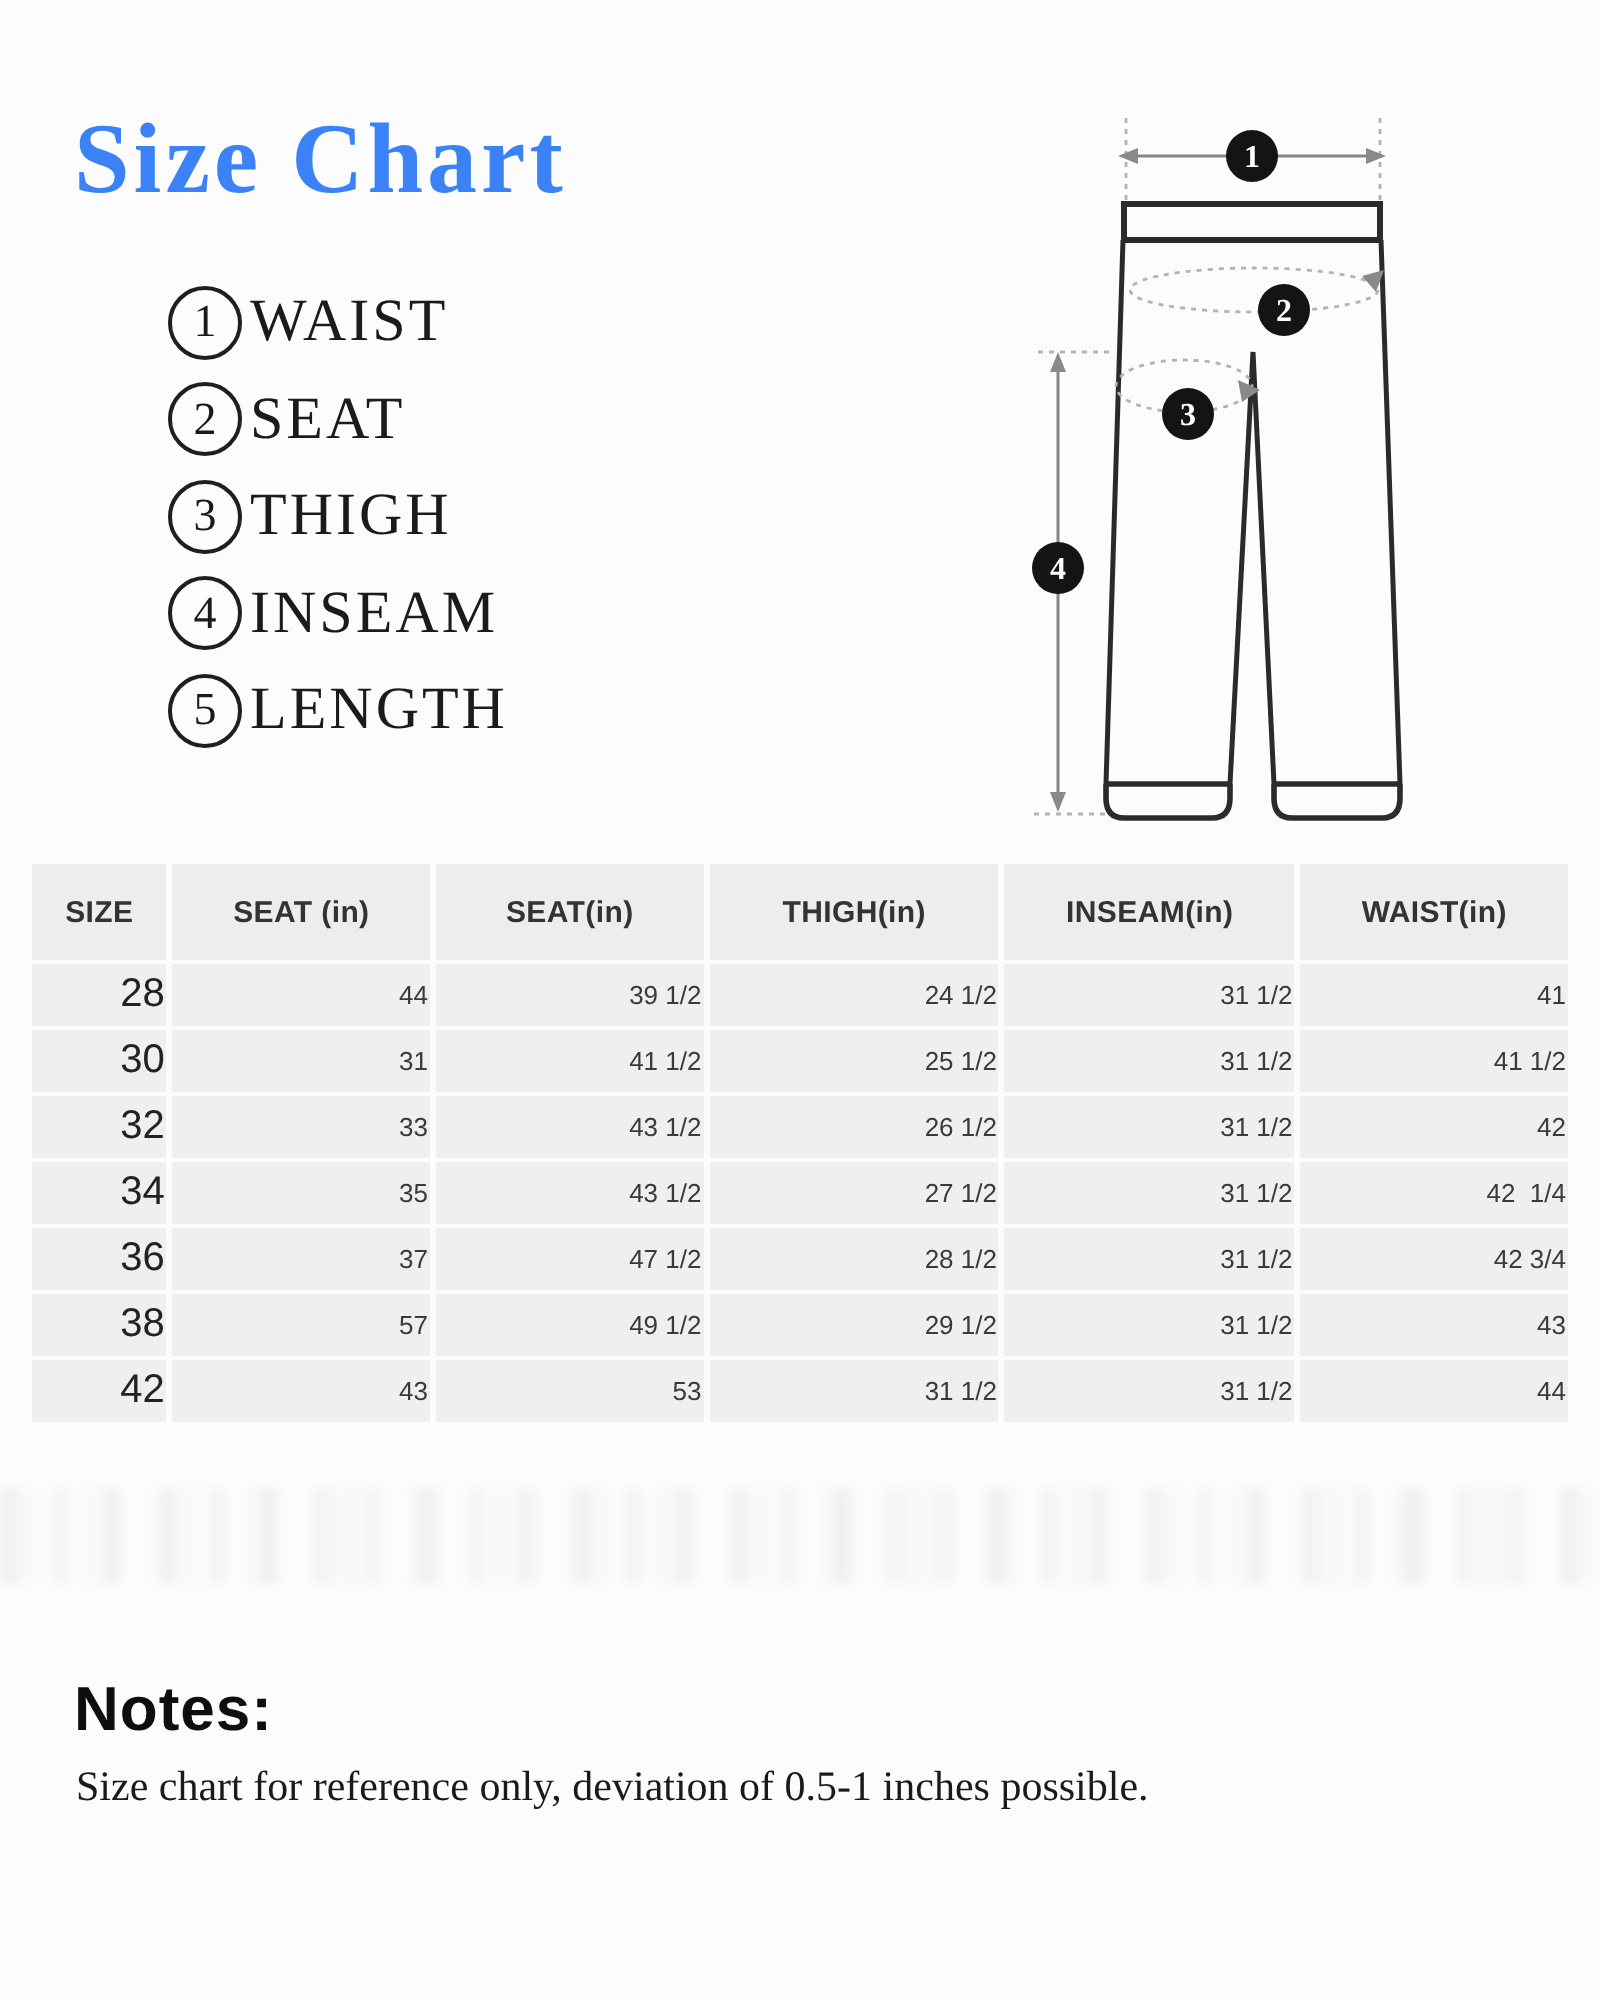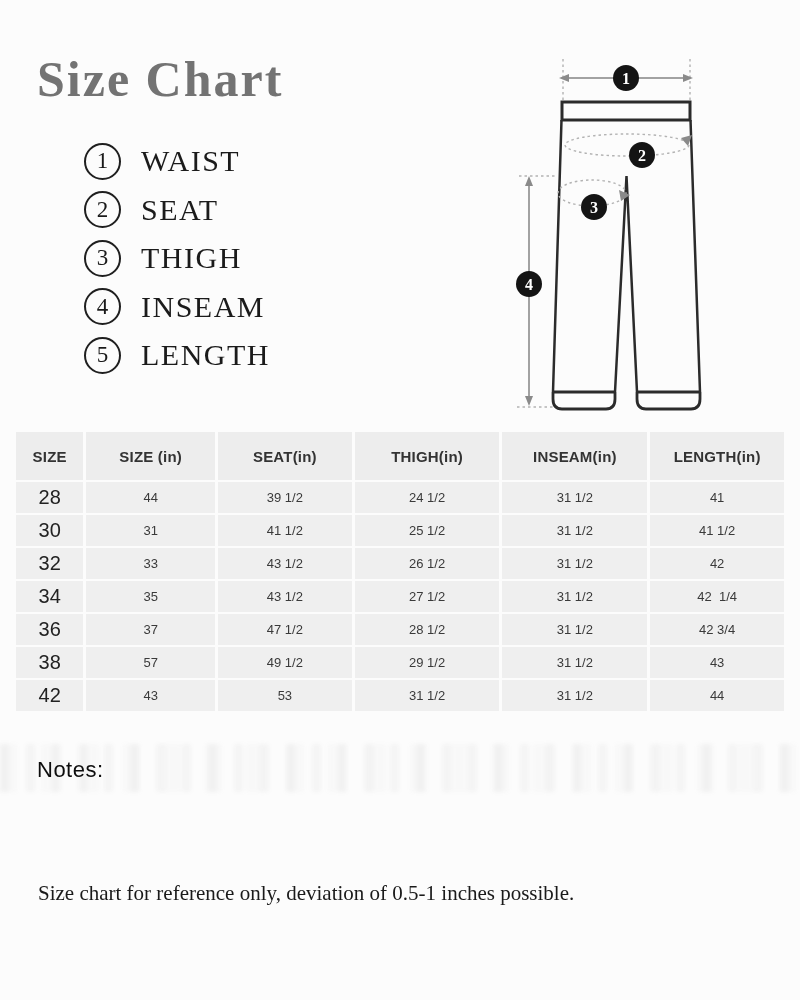--- a/index.html
+++ b/index.html
@@ -9,70 +9,70 @@
     background:#fcfcfc;
     font-family:"Liberation Sans",sans-serif;
     color:#1a1a1a;
     overflow:hidden;
   }
   
   .title{
     position:absolute;left:37px;top:50px;
     font-family:"Liberation Serif",serif;
     font-weight:700;font-size:50px;letter-spacing:2px;
-    color:#737373;margin:0;
+    color:#3b82f6;margin:0;
   }
   
   .legend{position:absolute;left:84px;top:137px;}
   .legend-item{display:flex;align-items:center;height:48.5px;}
   .legend-circle{
     width:33px;height:33px;border:2.5px solid #1f1f1f;border-radius:50%;
     display:flex;align-items:center;justify-content:center;
     font-family:"Liberation Serif",serif;font-size:23px;color:#1a1a1a;
     flex:0 0 auto;background:transparent;
   }
   .legend-label{
-    margin-left:20px;
+    margin-left:4px;
     font-family:"Liberation Serif",serif;
     font-size:30px;letter-spacing:1.5px;color:#1b1b1b;
   }
   
   .diagram{position:absolute;left:495px;top:45px;width:300px;height:375px;}
   
   .size-table-wrap{position:absolute;left:13px;top:430px;width:774px;}
   table.size-table{
     border-collapse:separate;border-spacing:3px 2px;
     width:774px;table-layout:fixed;
   }
   table.size-table th{
     background:#ededed;height:46px;
     font-size:15px;font-weight:700;color:#333;
     letter-spacing:0.2px;vertical-align:middle;
   }
   table.size-table td{
     background:#efefef;height:29px;
     font-size:13px;color:#3a3a3a;
-    text-align:center;vertical-align:middle;
+    text-align:right;vertical-align:middle;
     white-space:pre;
   }
   table.size-table td.size-cell{
     font-size:20px;color:#222;white-space:normal;
   }
   
   .artifact-band{
     position:absolute;left:0;top:744px;width:800px;height:48px;
     background:
       repeating-linear-gradient(90deg,rgba(120,120,120,0.10) 0 9px,rgba(0,0,0,0) 9px 26px),
       repeating-linear-gradient(90deg,rgba(150,150,150,0.07) 0 17px,rgba(0,0,0,0) 17px 41px);
     filter:blur(2px);opacity:.55;
   }
   
   .notes-heading{
-    position:absolute;left:37px;top:757px;
-    font-size:22px;font-weight:400;color:#0e0e0e;letter-spacing:0.5px;
+    position:absolute;left:37px;top:837px;
+    font-size:31px;font-weight:700;color:#0e0e0e;letter-spacing:0.5px;
   }
   .notes-body{
     position:absolute;left:38px;top:838px;
     font-family:"Liberation Serif",serif;
     font-size:21px;color:#1a1a1a;margin-top:43px;
   }
   
   .outline{stroke:#2b2b2b;fill:none;}
   .dash{stroke:#b3b3b3;stroke-width:1.4;fill:none;stroke-dasharray:2.5 3;}
   .arrow-line{stroke:#858585;stroke-width:1.5;fill:none;}
@@ -166,25 +166,25 @@
         <col style="width:67px">
           <col style="width:128px">
           <col style="width:133px">
         <col style="width:144px">
           <col style="width:144px">
           <col style="width:133px">
       </colgroup>
       <thead>
         <tr>
           <th>SIZE</th>
-          <th>SIZE (in)</th>
+          <th>SEAT (in)</th>
           <th>SEAT(in)</th>
           <th>THIGH(in)</th>
           <th>INSEAM(in)</th>
-          <th>LENGTH(in)</th>
+          <th>WAIST(in)</th>
         </tr>
       </thead>
       <tbody>
 
       <tr>
             <td class="size-cell">28</td>
             <td>44</td>
             <td>39 1/2</td>
             <td>24 1/2</td>
             <td>31 1/2</td>

